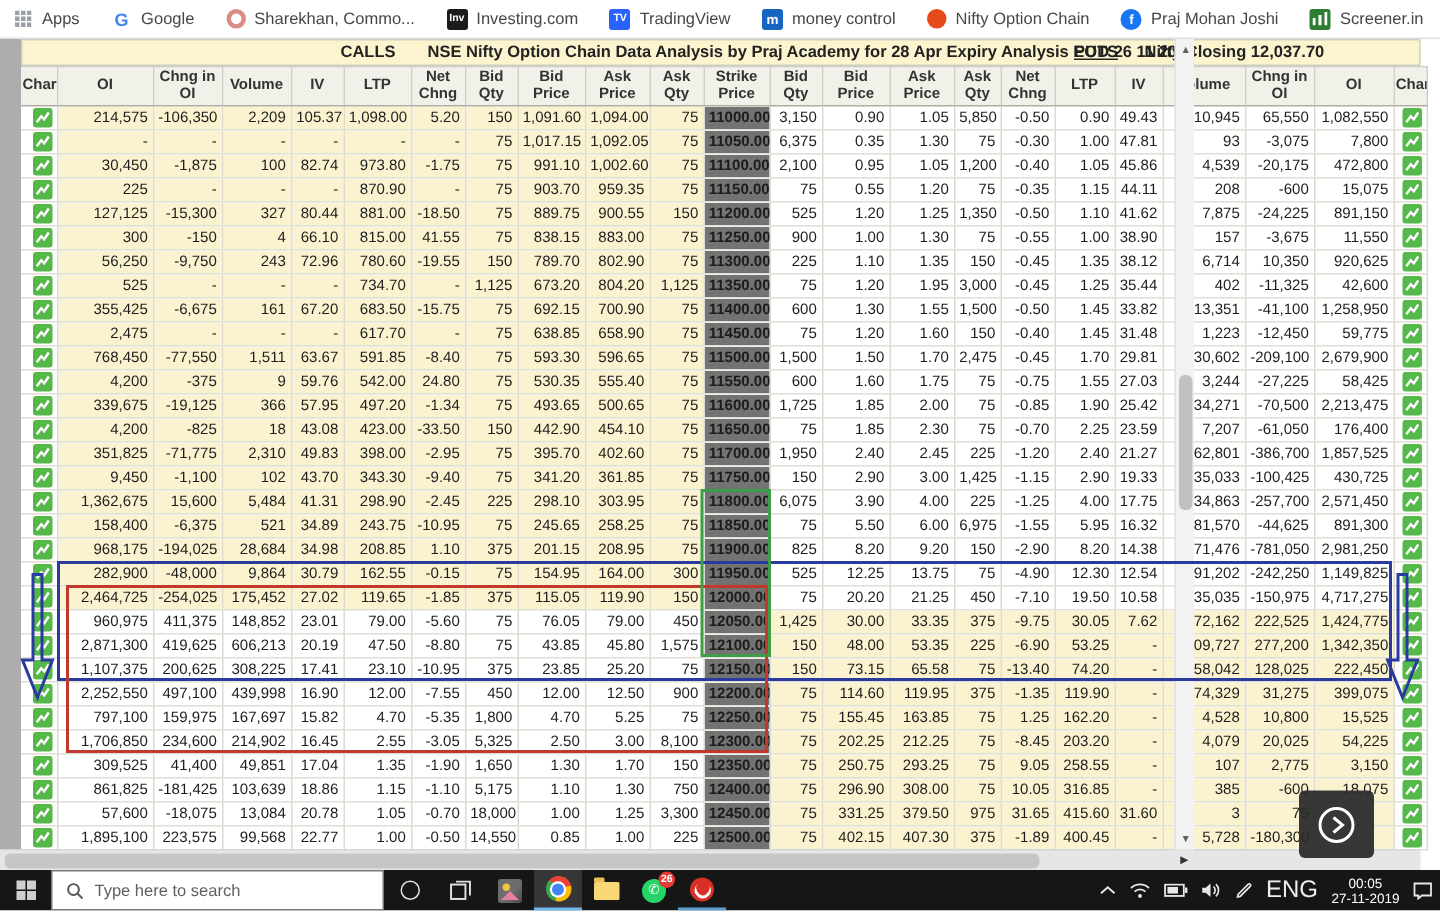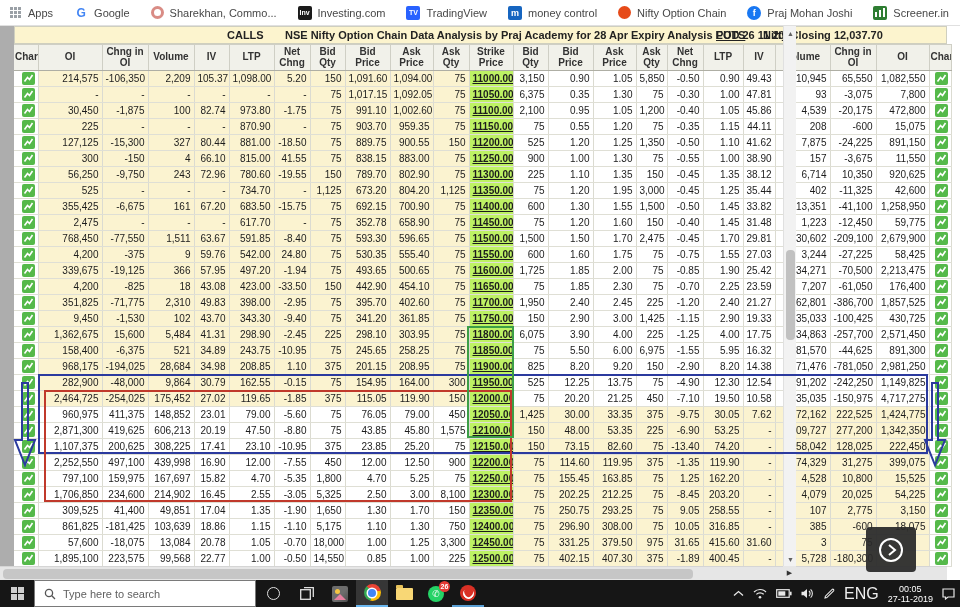--- a/index.html
+++ b/index.html
@@ -36,22 +36,22 @@
 
   table.oc{position:absolute;left:14px;top:18px;border-collapse:collapse;table-layout:fixed;
     width:933px;background:#fff;}
   table.oc th{height:26px;background:#F1F1EA;border-right:1px solid #CFCFC5;border-bottom:1px solid #AEAEA4;
     border-top:1px solid #CFCFC5;font-size:10px;line-height:1.05;color:#333;padding:1px 1px;
     font-weight:bold;text-align:center;vertical-align:middle;overflow:hidden;}
   table.oc td{height:16px;border-right:1px solid #DBDBD1;border-bottom:1px solid #DFDFD5;
     font-size:10px;color:#1c1c1c;padding:0 3px;text-align:right;white-space:nowrap;overflow:hidden;}
   td.y{background:#FBF3D0;}
   td.w{background:#FFFFFF;}
-  td.strike{background:#bef264;color:#2E5BA9;font-weight:bold;text-align:center;
-    border-left:1px solid #C5C5B8;border-right:1px solid #C5C5B8;padding:0 1px;text-decoration:underline;}
+  td.strike{background:#737373;color:#2E5BA9;font-weight:bold;text-align:center;
+    border-left:1px solid #C5C5B8;border-right:1px solid #C5C5B8;padding:0 1px;}
   td.ltp{color:#44546A;}
   td.pos{color:#00913B;}
   td.neg{color:#DE3B2B;}
   td.chart-cell{background:#fff;text-align:center;padding:0;}
   .chart-ic{display:inline-block;width:13px;height:13px;background:#55B94A;border-radius:2px;
     vertical-align:middle;line-height:0;cursor:pointer;}
 
   
   .anno{position:absolute;pointer-events:none;z-index:6;}
   .blue-box{left:38px;top:348px;width:890px;height:80px;border:2px solid #2B3A9E;}
@@ -508,21 +508,21 @@
           <td class="chart-cell"><span class="chart-ic"><svg width="13" height="13" viewBox="0 0 13 13">
                 <polyline points="2.5,9.5 5.5,5.5 7.5,7.5 10.5,3" fill="none" stroke="#fff" stroke-width="1.6"></polyline>
               </svg></span></td>
           <td class="y">2,475</td>
           <td class="y">-</td>
           <td class="y">-</td>
           <td class="y">-</td>
           <td class="y ltp">617.70</td>
           <td class="y">-</td>
           <td class="y">75</td>
-          <td class="y">352.78</td>
+          <td class="y">638.85</td>
           <td class="y">658.90</td>
           <td class="y">75</td>
           <td class="strike">11450.00</td>
           <td class="w">75</td>
           <td class="w">1.20</td>
           <td class="w">1.60</td>
           <td class="w">150</td>
           <td class="w neg">-0.40</td>
           <td class="w ltp">1.45</td>
           <td class="w">31.48</td>
@@ -593,21 +593,21 @@
         </tr>
         <tr>
           <td class="chart-cell"><span class="chart-ic"><svg width="13" height="13" viewBox="0 0 13 13">
                 <polyline points="2.5,9.5 5.5,5.5 7.5,7.5 10.5,3" fill="none" stroke="#fff" stroke-width="1.6"></polyline>
               </svg></span></td>
           <td class="y">339,675</td>
           <td class="y">-19,125</td>
           <td class="y">366</td>
           <td class="y">57.95</td>
           <td class="y ltp">497.20</td>
-          <td class="y neg">-1.94</td>
+          <td class="y neg">-1.34</td>
           <td class="y">75</td>
           <td class="y">493.65</td>
           <td class="y">500.65</td>
           <td class="y">75</td>
           <td class="strike">11600.00</td>
           <td class="w">1,725</td>
           <td class="w">1.85</td>
           <td class="w">2.00</td>
           <td class="w">75</td>
           <td class="w neg">-0.85</td>
@@ -676,21 +676,21 @@
           <td class="w">1,857,525</td>
           <td class="chart-cell"><span class="chart-ic"><svg width="13" height="13" viewBox="0 0 13 13">
                 <polyline points="2.5,9.5 5.5,5.5 7.5,7.5 10.5,3" fill="none" stroke="#fff" stroke-width="1.6"></polyline>
               </svg></span></td>
         </tr>
         <tr>
           <td class="chart-cell"><span class="chart-ic"><svg width="13" height="13" viewBox="0 0 13 13">
                 <polyline points="2.5,9.5 5.5,5.5 7.5,7.5 10.5,3" fill="none" stroke="#fff" stroke-width="1.6"></polyline>
               </svg></span></td>
           <td class="y">9,450</td>
-          <td class="y">-1,530</td>
+          <td class="y">-1,100</td>
           <td class="y">102</td>
           <td class="y">43.70</td>
           <td class="y ltp">343.30</td>
           <td class="y neg">-9.40</td>
           <td class="y">75</td>
           <td class="y">341.20</td>
           <td class="y">361.85</td>
           <td class="y">75</td>
           <td class="strike">11750.00</td>
           <td class="w">150</td>
@@ -920,21 +920,21 @@
           <td class="w">17.41</td>
           <td class="w ltp">23.10</td>
           <td class="w neg">-10.95</td>
           <td class="w">375</td>
           <td class="w">23.85</td>
           <td class="w">25.20</td>
           <td class="w">75</td>
           <td class="strike">12150.00</td>
           <td class="y">150</td>
           <td class="y">73.15</td>
-          <td class="y">82.60</td>
+          <td class="y">65.58</td>
           <td class="y">75</td>
           <td class="y neg">-13.40</td>
           <td class="y ltp">74.20</td>
           <td class="y">-</td>
           <td class="y">58,042</td>
           <td class="y">128,025</td>
           <td class="y">222,450</td>
           <td class="chart-cell"><span class="chart-ic"><svg width="13" height="13" viewBox="0 0 13 13">
                 <polyline points="2.5,9.5 5.5,5.5 7.5,7.5 10.5,3" fill="none" stroke="#fff" stroke-width="1.6"></polyline>
               </svg></span></td>

